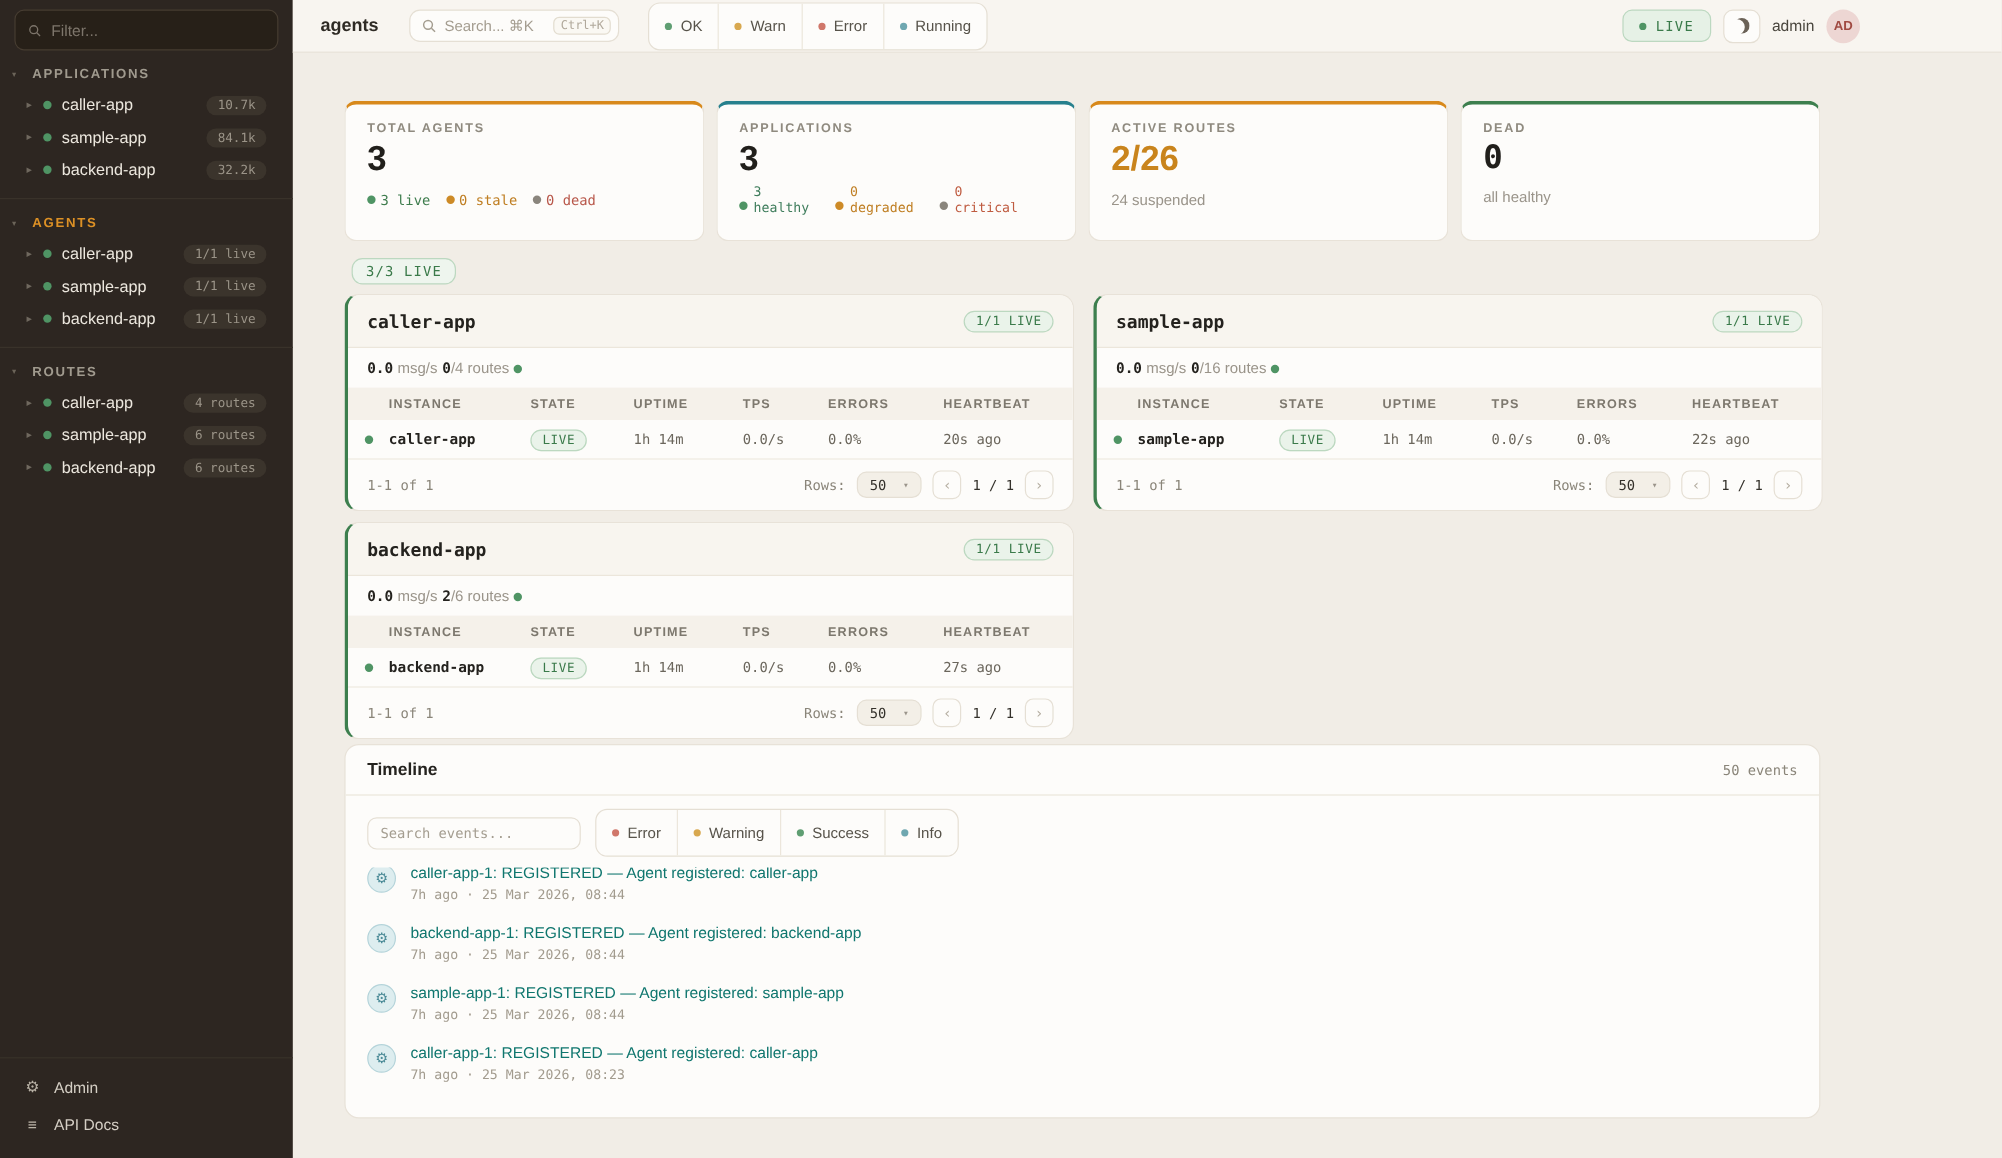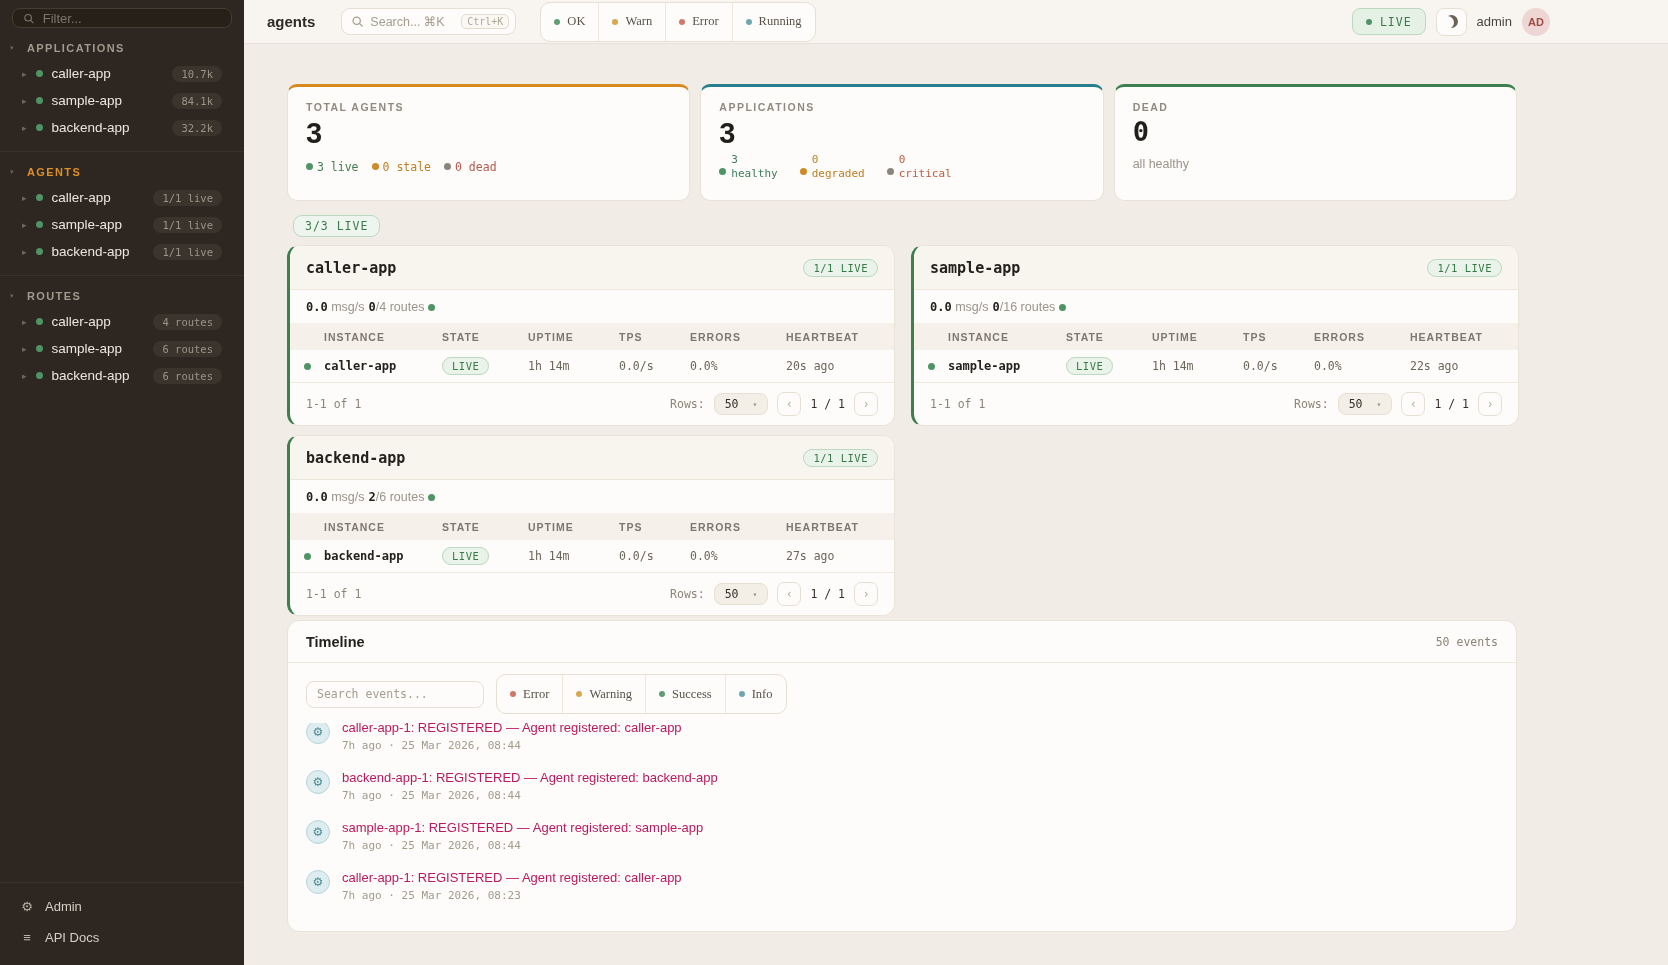--- a/index.html
+++ b/index.html
@@ -10,21 +10,21 @@
   }
   .mono { font-family:"DejaVu Sans Mono",monospace; }
   .app { display:flex; width:100%; height:100%; }
 
   
   .sidebar { width:244px; flex-shrink:0; background:#2d2621; color:#e8e2d8; display:flex; flex-direction:column; }
   .logo-row { display:flex; align-items:center; gap:10px; padding:14px 14px 12px; }
   .camel-icon { transform:scaleX(-1); flex-shrink:0; }
   .brand { font-family:"DejaVu Sans Mono",monospace; font-weight:bold; color:#e5930f; font-size:17px; letter-spacing:.5px; }
   .ver { font-family:"DejaVu Sans Mono",monospace; color:#8a8176; font-size:11px; }
-  .filter-box { margin:8px 12px 0; background:#272018; border:1px solid #463c31; border-radius:8px; height:20px; display:flex; align-items:center; gap:8px; padding:0 10px; color:#7d756b; }
+  .filter-box { margin:8px 12px 0; background:#272018; border:1px solid #463c31; border-radius:8px; height:34px; display:flex; align-items:center; gap:8px; padding:0 10px; color:#7d756b; }
   .filter-box input { background:transparent; border:none; outline:none; color:#cfc8bd; font-size:13px; width:100%; font-family:inherit; }
   .filter-box input::placeholder { color:#7d756b; }
   .nav-label { font-size:10px; letter-spacing:1.6px; color:#7f786d; font-weight:bold; padding:26px 12px 4px; }
   .nav-section { padding:10px 0 10px; border-bottom:1px solid #39322a; }
   .section-head { display:flex; align-items:center; gap:12px; padding:4px 12px 6px 10px; font-size:11px; letter-spacing:1.4px; font-weight:bold; color:#a09a8e; cursor:default; }
   .nav-section.active .section-label { color:#dc9025; }
   .section-caret { font-size:7px; color:#6b6459; }
   .nav-item { display:flex; align-items:center; gap:9px; height:27px; padding:0 22px; cursor:default; }
   .item-chevron { font-size:9px; color:#6f685e; }
   .dot { display:inline-block; width:7px; height:7px; border-radius:50%; background:#4f9464; flex-shrink:0; }
@@ -35,21 +35,21 @@
   .footer-icon { color:#b9b2a6; font-size:13px; width:14px; text-align:center; }
 
   
   .main { flex:1; display:flex; flex-direction:column; min-width:0; }
   .topbar { height:44px; flex-shrink:0; background:#f8f5f0; border-bottom:1px solid #e7e1d7; display:flex; align-items:center; gap:12px; padding:0 118px 0 23px; }
   .page-title { font-weight:bold; font-size:15px; color:#2e2a24; margin-right:14px; }
   .search-pill { width:175px; height:27px; background:#fdfcfa; border:1px solid #e5dfd4; border-radius:9px; display:flex; align-items:center; gap:6px; padding:0 6px 0 9px; color:#a49d90; }
   .search-pill input { flex:1; min-width:0; border:none; outline:none; background:transparent; font-size:12.5px; color:#6b6559; font-family:inherit; }
   .search-pill input::placeholder { color:#a49d90; }
   .kbd { font-family:"DejaVu Sans Mono",monospace; font-size:10px; color:#b0a89b; border:1px solid #e2dccf; border-radius:5px; padding:1px 5px; background:#faf8f3; white-space:nowrap; }
-  .seg-group { display:flex; align-items:stretch; background:#fdfcfa; border:1px solid #e5dfd4; border-radius:10px; height:40px; overflow:hidden; margin-left:12px;font-family:Liberation Serif, serif; }
+  .seg-group { display:flex; align-items:stretch; background:#fdfcfa; border:1px solid #e5dfd4; border-radius:10px; height:40px; overflow:hidden; margin-left:12px; }
   .seg-item { display:flex; align-items:center; gap:7px; padding:0 13px; font-size:12.5px; color:#57534a; border-right:1px solid #ece6db; cursor:default; }
   .seg-item:last-child { border-right:none; }
   .seg-item .dot { width:6px; height:6px; }
   .time-group { display:flex; align-items:center; background:#eae5db; border-radius:10px; height:30px; padding:3px; gap:2px; margin-left:6px; }
   .time-item { padding:0 12px; font-size:12.5px; color:#8a8478; height:24px; display:flex; align-items:center; border-radius:7px; cursor:default; }
   .time-item.active { background:#fdfcfa; color:#2b2823; font-weight:bold; box-shadow:0 1px 2px rgba(60,50,40,.15); }
   .date-range { font-family:"DejaVu Sans Mono",monospace; font-size:12px; color:#4a463e; display:flex; align-items:center; gap:9px; padding:0 14px 0 16px; }
   .date-sep { color:#9a948a; }
   .topbar-right { margin-left:auto; display:flex; align-items:center; gap:10px; }
   .live-badge { display:flex; align-items:center; gap:8px; background:#e6f1e6; border:1px solid #bcd8c0; color:#3a7a4a; font-family:"DejaVu Sans Mono",monospace; font-size:11.5px; letter-spacing:1px; border-radius:8px; padding:0 13px; height:27px; }
@@ -102,21 +102,21 @@
   .timeline-count { font-family:"DejaVu Sans Mono",monospace; font-size:11.5px; color:#8a8579; }
   .timeline-filters { display:flex; align-items:center; gap:12px; padding:11px 18px 9px; }
   .tl-search { width:178px; height:27px; border:1px solid #e5dfd4; border-radius:8px; background:transparent; padding:0 10px; display:flex; align-items:center; }
   .tl-search input { width:100%; border:none; outline:none; background:transparent; font-family:"DejaVu Sans Mono",monospace; font-size:11.5px; color:#6b6559; }
   .tl-search input::placeholder { color:#a49d90; }
   .timeline-filters .seg-group { margin-left:0; }
   .events { flex:1; overflow:hidden; padding:2px 18px 0; }
   .event { display:flex; gap:12px; padding:9px 0; }
   .event.clipped { margin-top:-14px; }
   .event-icon { width:24px; height:24px; border-radius:50%; background:#ddedef; border:1px solid #b5d4da; color:#4a8a96; display:flex; align-items:center; justify-content:center; font-size:12px; flex-shrink:0; }
-  .event-title { font-size:13px; color:#be185d; }
+  .event-title { font-size:13px; color:#0f766e; }
   .event-time { font-family:"DejaVu Sans Mono",monospace; font-size:11px; color:#a29b8e; margin-top:4px; }
 </style>
 </head>
 <body>
 
 <div class="app">
 
   <aside class="sidebar">
     <div class="filter-box">
       <svg width="13" height="13" viewBox="0 0 16 16">
@@ -286,20 +286,25 @@
               </span>
             <span class="ssub-col">
                 <i class="dot" style="background: rgb(205, 138, 38);"></i>
                 <span style="color: rgb(191, 126, 34);"><span class="num">0</span><span>degraded</span></span>
               </span>
             <span class="ssub-col">
                 <i class="dot" style="background: rgb(138, 133, 124);"></i>
                 <span style="color: rgb(191, 91, 64);"><span class="num">0</span><span>critical</span></span>
               </span>
           </div>
+        </div>
+        <div class="stat-card" style="border-top-color: rgb(216, 137, 27);">
+          <div class="stat-label">ACTIVE ROUTES</div>
+          <div class="stat-value orange-val">2/26</div>
+          <div class="stat-sub-plain">24 suspended</div>
         </div>
         <div class="stat-card" style="border-top-color: rgb(61, 127, 78);">
           <div class="stat-label">DEAD</div>
           <div class="stat-value mono">0</div>
           <div class="stat-sub-plain">all healthy</div>
         </div>
       </div>
 
       <div><span class="overview-badge">3/3 LIVE</span></div>
 

